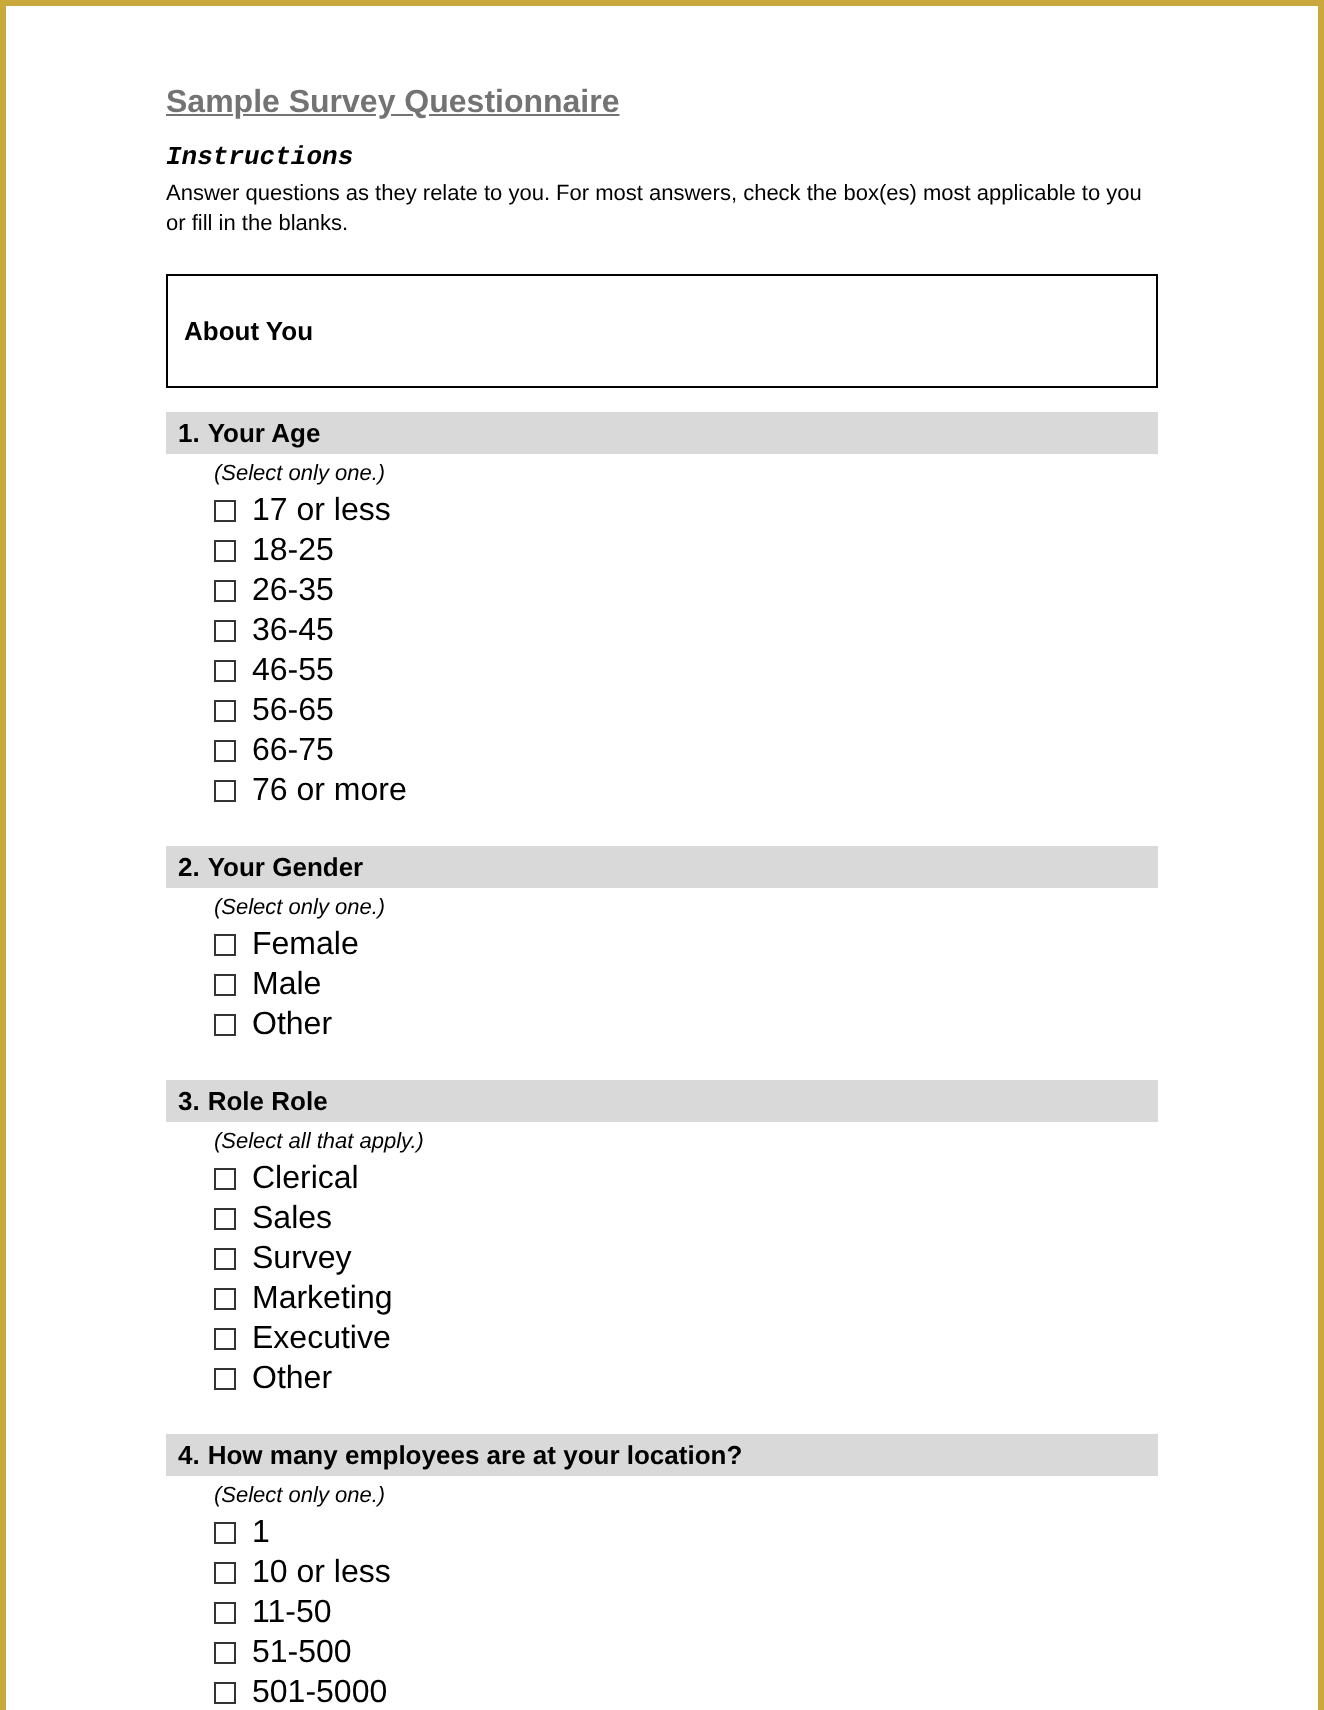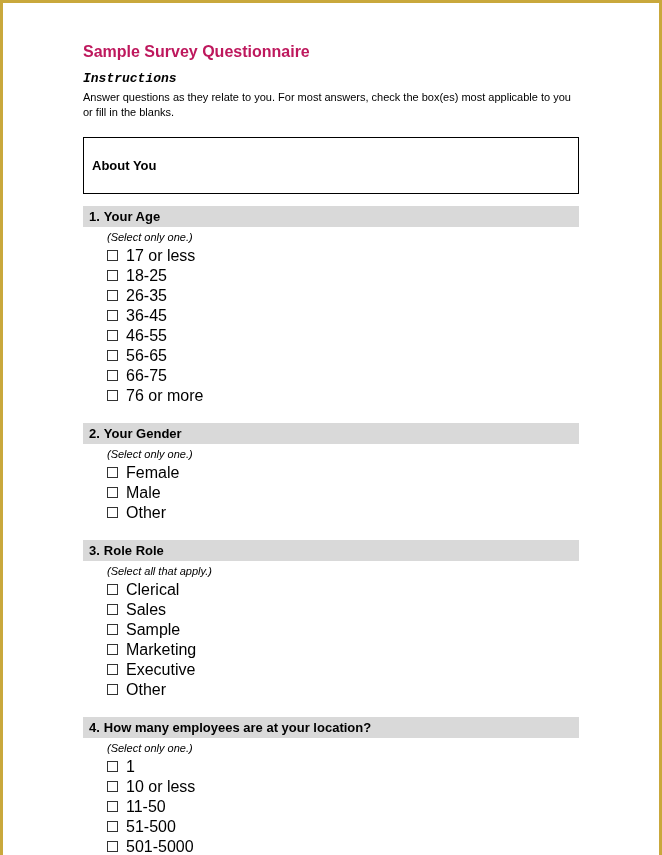--- a/index.html
+++ b/index.html
@@ -25,22 +25,23 @@
       padding: 0;
     }
 
     .page-content {
       padding: 40px 80px 40px 80px;
     }
 
     .page-title {
       font-size: 16px;
       font-weight: bold;
-      color: #be185d;
+      color: #737373;
       margin-bottom: 10px;
+      text-decoration: underline;
     }
 
     .instructions-heading {
       font-style: italic;
       font-weight: bold;
       font-size: 13px;
       color: #000;
       margin-bottom: 4px;
       font-family: Liberation Mono, monospace;
     }
@@ -203,21 +204,21 @@
           <div class="option-row">
             <span class="checkbox"></span>
             <span class="option-label">Clerical</span>
           </div>
           <div class="option-row">
             <span class="checkbox"></span>
             <span class="option-label">Sales</span>
           </div>
           <div class="option-row">
             <span class="checkbox"></span>
-            <span class="option-label">Sample</span>
+            <span class="option-label">Survey</span>
           </div>
           <div class="option-row">
             <span class="checkbox"></span>
             <span class="option-label">Marketing</span>
           </div>
           <div class="option-row">
             <span class="checkbox"></span>
             <span class="option-label">Executive</span>
           </div>
           <div class="option-row">

